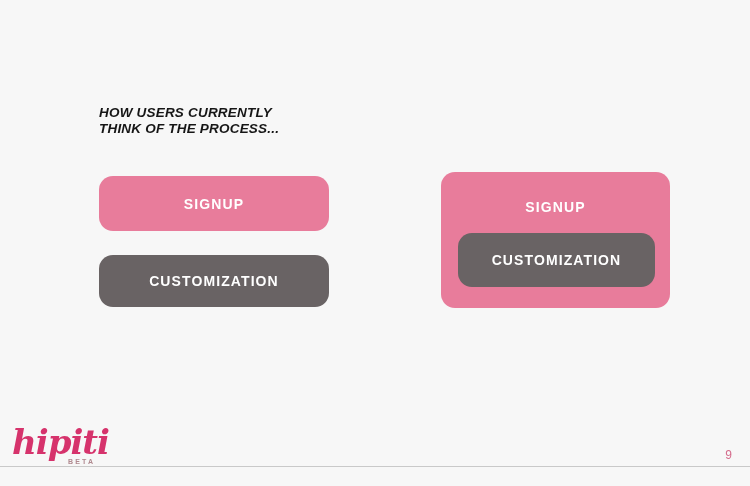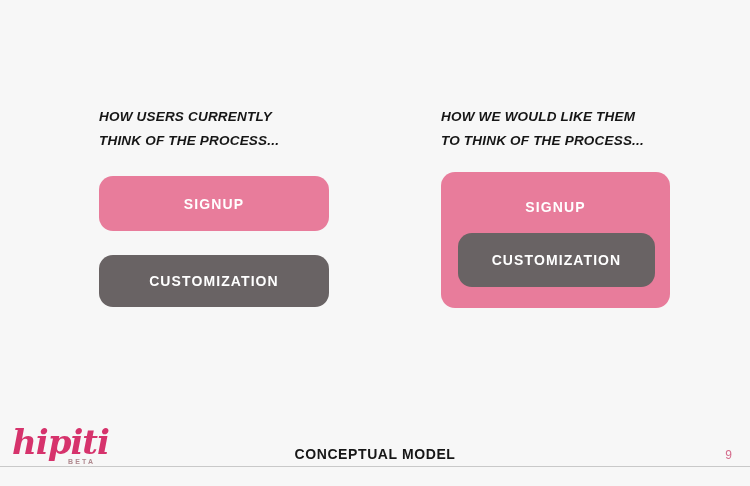--- a/index.html
+++ b/index.html
@@ -21,21 +21,21 @@
     background: #f7f7f7;
   }
 
   
   .heading {
     position: absolute;
     font-size: 13.5px;
     font-weight: bold;
     font-style: italic;
     color: #161616;
-    line-height: 24px;
+    line-height: 16px;
     letter-spacing: 0.2px;
     white-space: pre-line;
   }
   .heading-left  { left: 99px; top: 105px; }
   .heading-right { left: 441px; top: 105px; }
 
   
   .box {
     position: absolute;
     display: flex;
@@ -160,34 +160,31 @@
 THINK OF THE PROCESS...</div>
 
   <div class="box box-signup-left">
     <span class="box-label">SIGNUP</span>
   </div>
 
   <div class="box box-custom-left">
     <span class="box-label">CUSTOMIZATION</span>
   </div>
 
-  <div class="heading heading-right">HOW WE WOULD LIKE THEM
-TO THINK OF THE PROCESS...</div>
 
   <div class="box box-signup-right">
     <span class="box-label signup-right-label">SIGNUP</span>
   </div>
 
   <div class="box box-custom-right">
     <span class="box-label">CUSTOMIZATION</span>
   </div>
 
   <div class="footer-rule"></div>
 
-  <div class="footer-title">CONCEPTUAL MODEL</div>
 
   <div class="page-number">9</div>
 
   <div class="logo">
     <span class="logo-word">hipiti</span>
     <span class="logo-beta">BETA</span>
   </div>
 
 </div>
 

